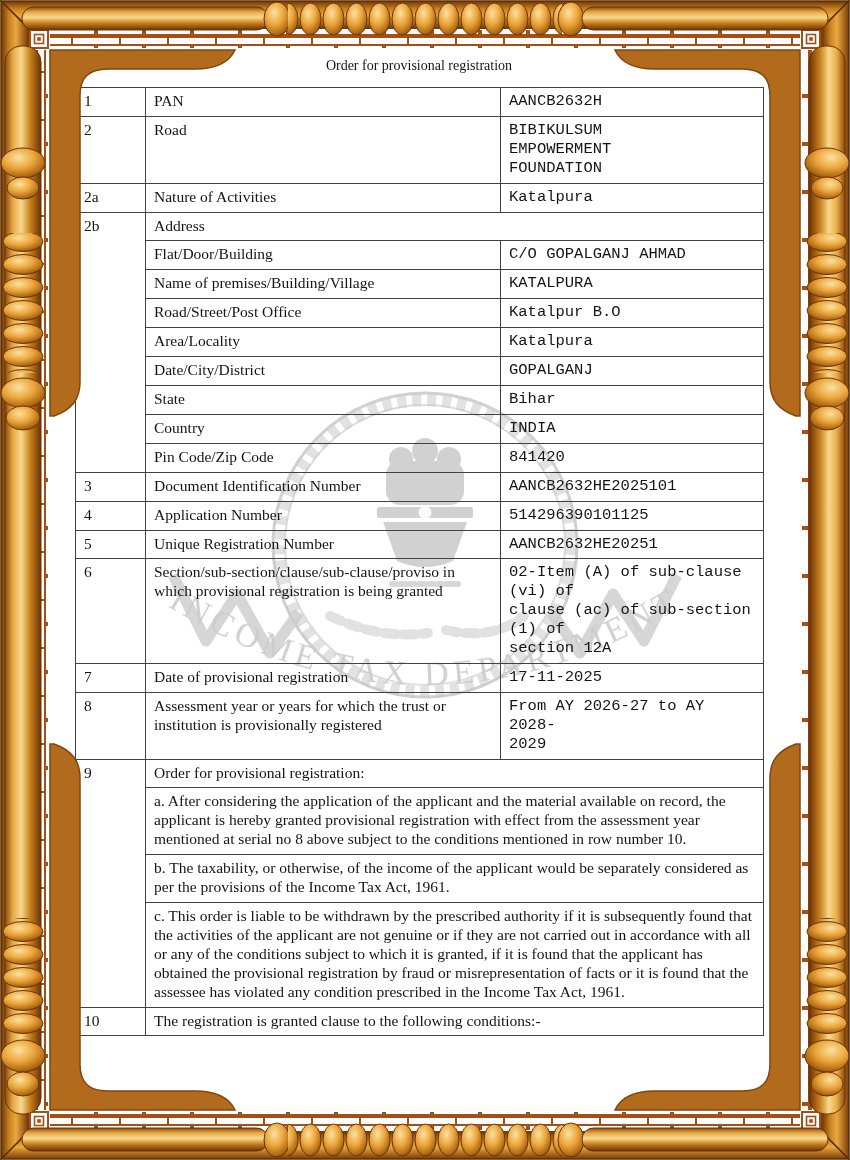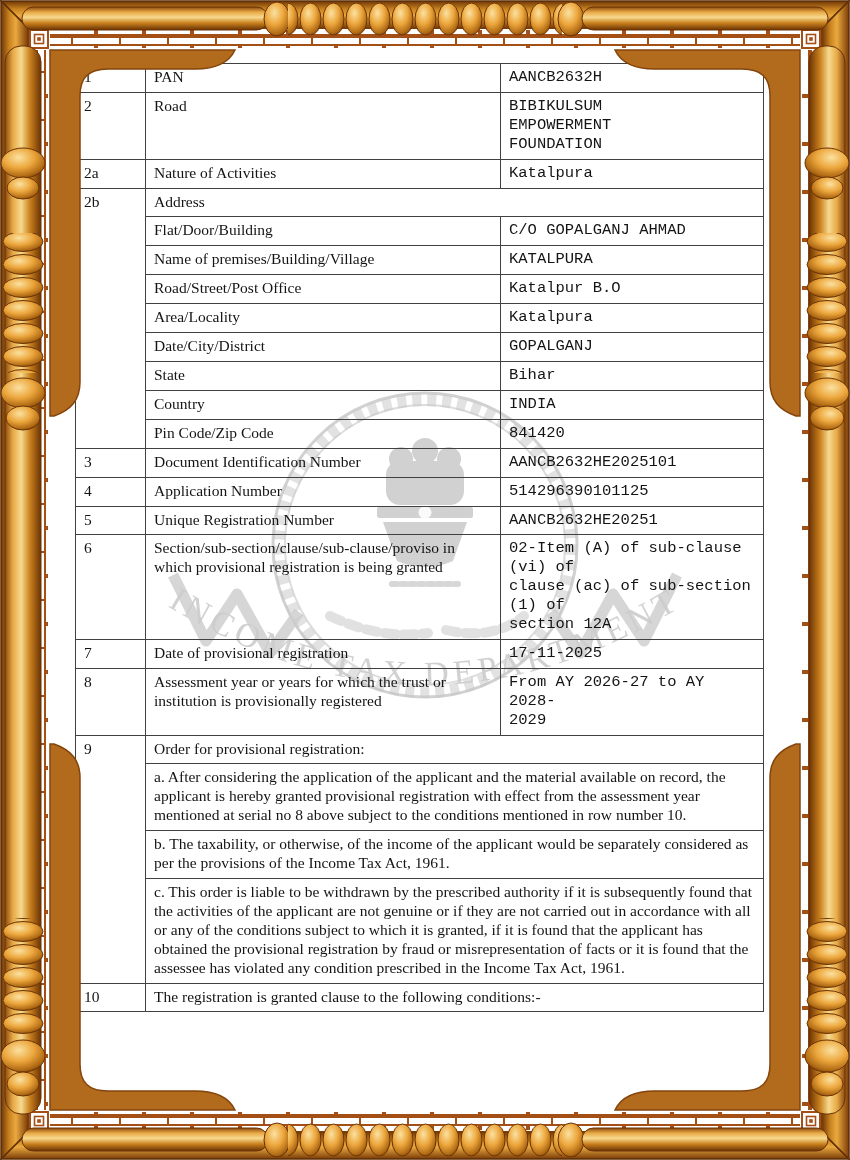--- a/index.html
+++ b/index.html
@@ -52,20 +52,21 @@
     <path d="M173,575 L206,641 L237,594 L270,653 L299,612"></path>
     <path d="M677,575 L644,641 L613,594 L580,653 L551,612"></path>
   </g>
   <path id="arcT" d="M158,600 Q425,770 692,600" fill="none"></path>
   <text font-size="34" letter-spacing="5" fill="#cdcdcd" opacity="0.9" font-family="&quot;Liberation Serif&quot;, serif">
     <textPath href="#arcT" startOffset="50%" text-anchor="middle">INCOME TAX DEPARTMENT</textPath>
   </text>
 </svg>
 
 <div class="content">
+  <div class="sub2">Order for provisional registration</div>
 
   <table class="form">
     <colgroup>
       <col style="width:70px">
       <col style="width:355px">
       <col style="width:263px">
     </colgroup>
     <tbody id="table-body">
         <tr>
           <td class="sn">1</td>

